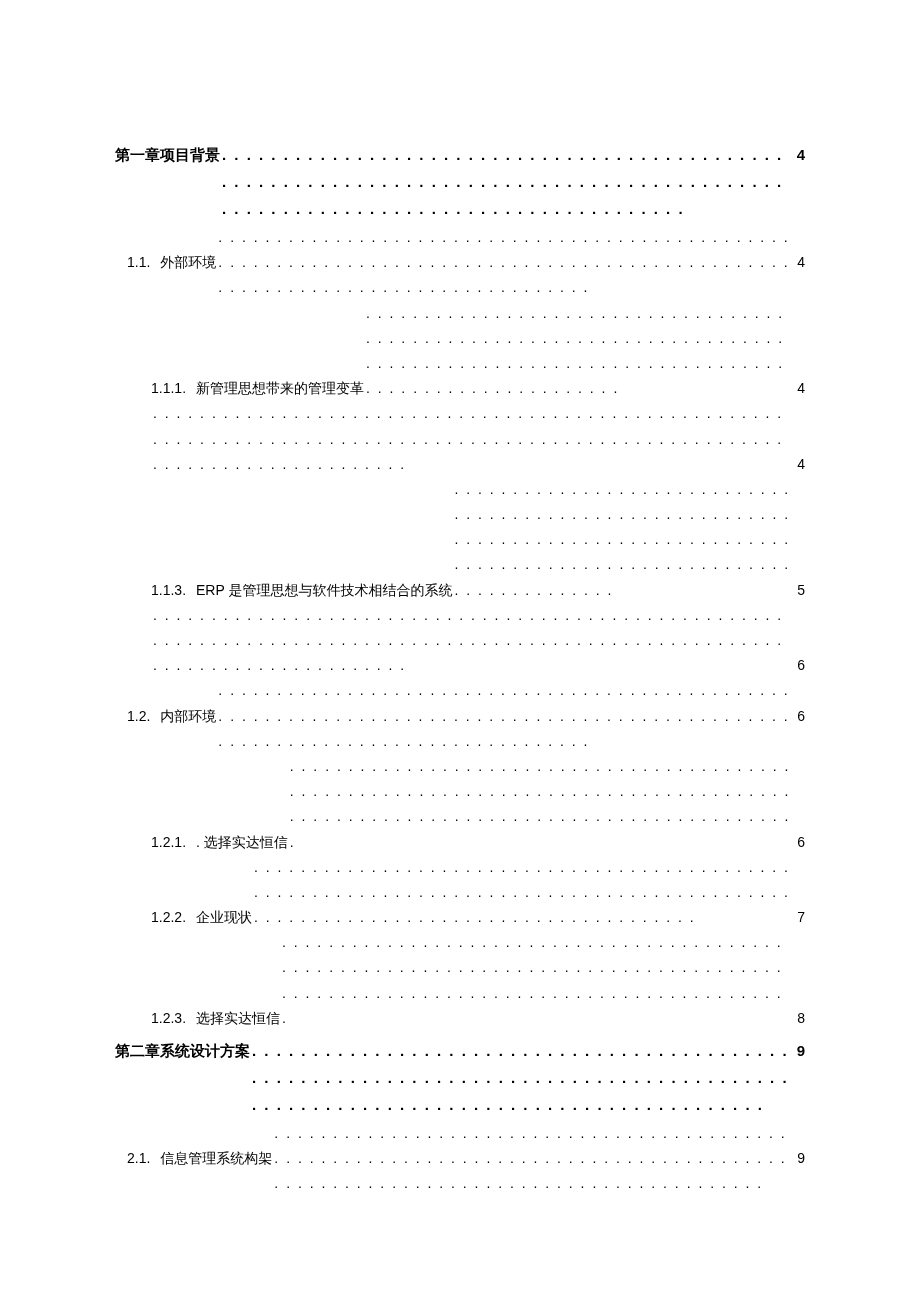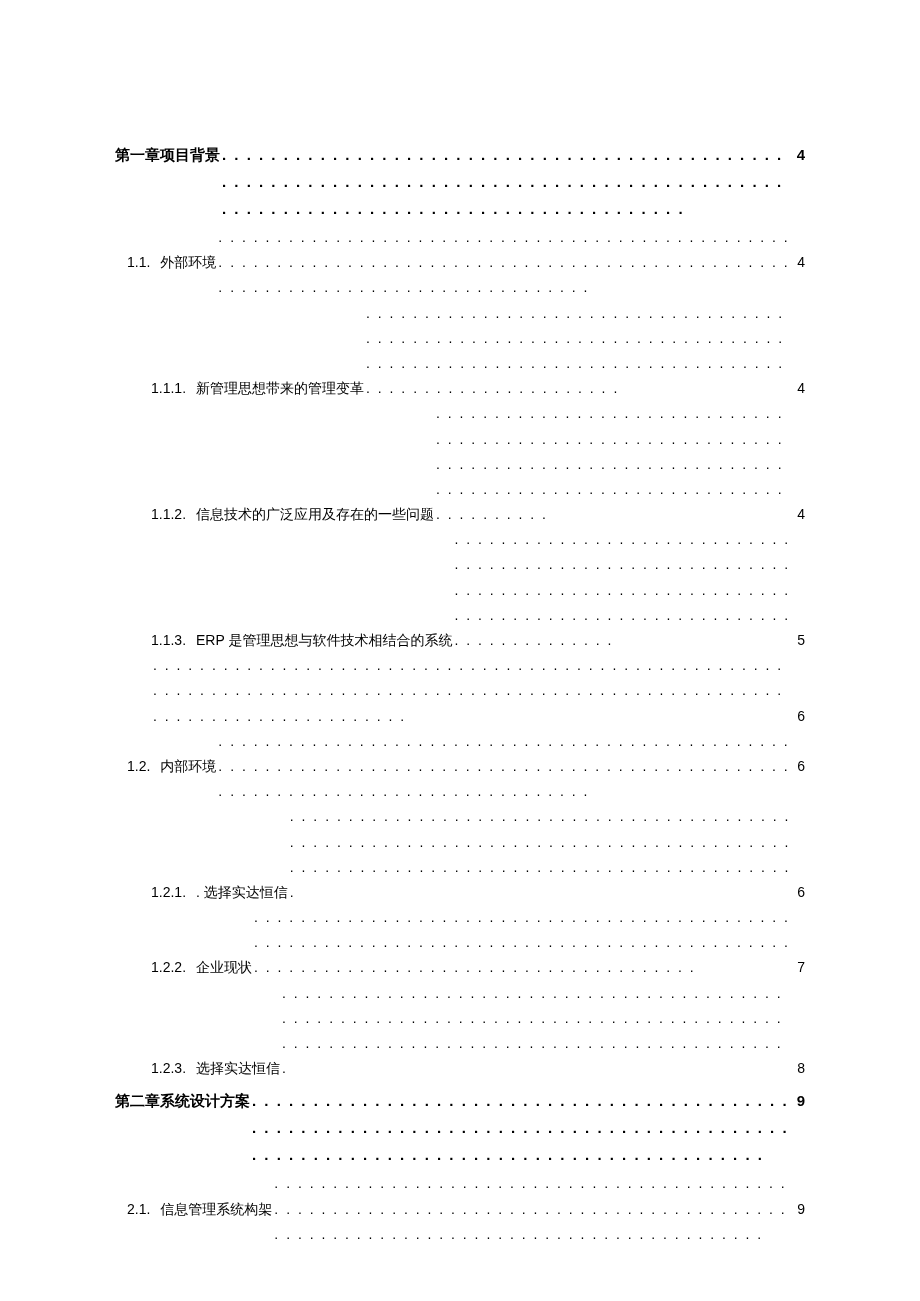--- a/index.html
+++ b/index.html
@@ -84,24 +84,20 @@
       </div>
       <div class="toc-row lvl2">
         <span class="toc-label">
           <span class="toc-num">1.1.1.</span>
           <span class="toc-text">新管理思想带来的管理变革</span>
         </span>
         <span class="toc-leader">. . . . . . . . . . . . . . . . . . . . . . . . . . . . . . . . . . . . . . . . . . . . . . . . . . . . . . . . . . . . . . . . . . . . . . . . . . . . . . . . . . . . . . . . . . . . . . . . . . . . . . . . . . . . . . . . . . . . . . . . . . . . . . . . . .</span>
         <span class="toc-pg">4</span>
       </div>
       <div class="toc-row lvl2">
-        <span class="toc-label">
-          <span class="toc-num">1.1.2.</span>
-          <span class="toc-text">信息技术的广泛应用及存在的一些问题</span>
-        </span>
         <span class="toc-leader">. . . . . . . . . . . . . . . . . . . . . . . . . . . . . . . . . . . . . . . . . . . . . . . . . . . . . . . . . . . . . . . . . . . . . . . . . . . . . . . . . . . . . . . . . . . . . . . . . . . . . . . . . . . . . . . . . . . . . . . . . . . . . . . . . .</span>
         <span class="toc-pg">4</span>
       </div>
       <div class="toc-row lvl2">
         <span class="toc-label">
           <span class="toc-num">1.1.3.</span>
           <span class="toc-text">ERP 是管理思想与软件技术相结合的系统</span>
         </span>
         <span class="toc-leader">. . . . . . . . . . . . . . . . . . . . . . . . . . . . . . . . . . . . . . . . . . . . . . . . . . . . . . . . . . . . . . . . . . . . . . . . . . . . . . . . . . . . . . . . . . . . . . . . . . . . . . . . . . . . . . . . . . . . . . . . . . . . . . . . . .</span>
         <span class="toc-pg">5</span>

